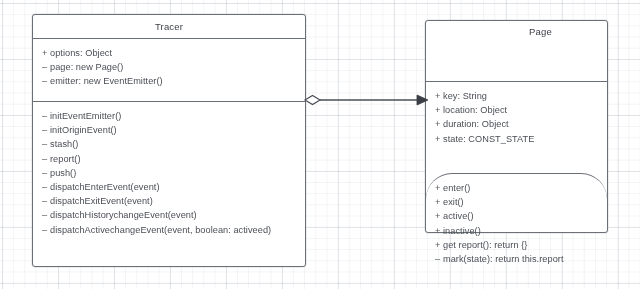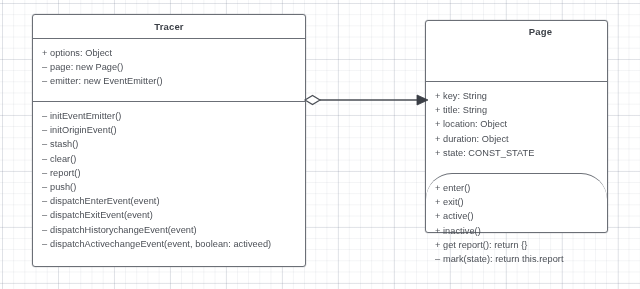--- a/index.html
+++ b/index.html
@@ -39,21 +39,21 @@
     background: #ffffff;
     border: 1.6px solid #6b6f76;
     border-radius: 3px;
     box-shadow: 0 0 0 0.5px rgba(120,124,132,0.25);
   }
 
   .class-name {
     text-align: center;
     font-size: 9.5px;
     color: #3b3f46;
-    font-weight: bold;
+    font-weight: normal;
     letter-spacing: 0.15px;
     box-sizing: border-box;
     display: flex;
     align-items: center;
     justify-content: center;
   }
 
   .compartment {
     border-top: 1.5px solid #6b6f76;
     box-sizing: border-box;
@@ -129,23 +129,20 @@
       <div class="member">
         <span class="vis">–</span><span>initEventEmitter()</span>
       </div>
       <div class="member">
         <span class="vis">–</span><span>initOriginEvent()</span>
       </div>
       <div class="member">
         <span class="vis">–</span><span>stash()</span>
       </div>
       <div class="member">
-        <span class="vis">–</span><span>clear()</span>
-      </div>
-      <div class="member">
         <span class="vis">–</span><span>report()</span>
       </div>
       <div class="member">
         <span class="vis">–</span><span>push()</span>
       </div>
       <div class="member">
         <span class="vis">–</span><span>dispatchEnterEvent(event)</span>
       </div>
       <div class="member">
         <span class="vis">–</span><span>dispatchExitEvent(event)</span>
@@ -160,23 +157,20 @@
   </div>
 
   <div class="uml-class" id="page-class">
     <div class="class-name">Page</div>
 
     <div class="compartment attributes">
       <div class="member">
         <span class="vis">+</span><span>key: String</span>
       </div>
       <div class="member">
-        <span class="vis">+</span><span>title: String</span>
-      </div>
-      <div class="member">
         <span class="vis">+</span><span>location: Object</span>
       </div>
       <div class="member">
         <span class="vis">+</span><span>duration: Object</span>
       </div>
       <div class="member">
         <span class="vis">+</span><span>state: CONST_STATE</span>
       </div>
     </div>
 

